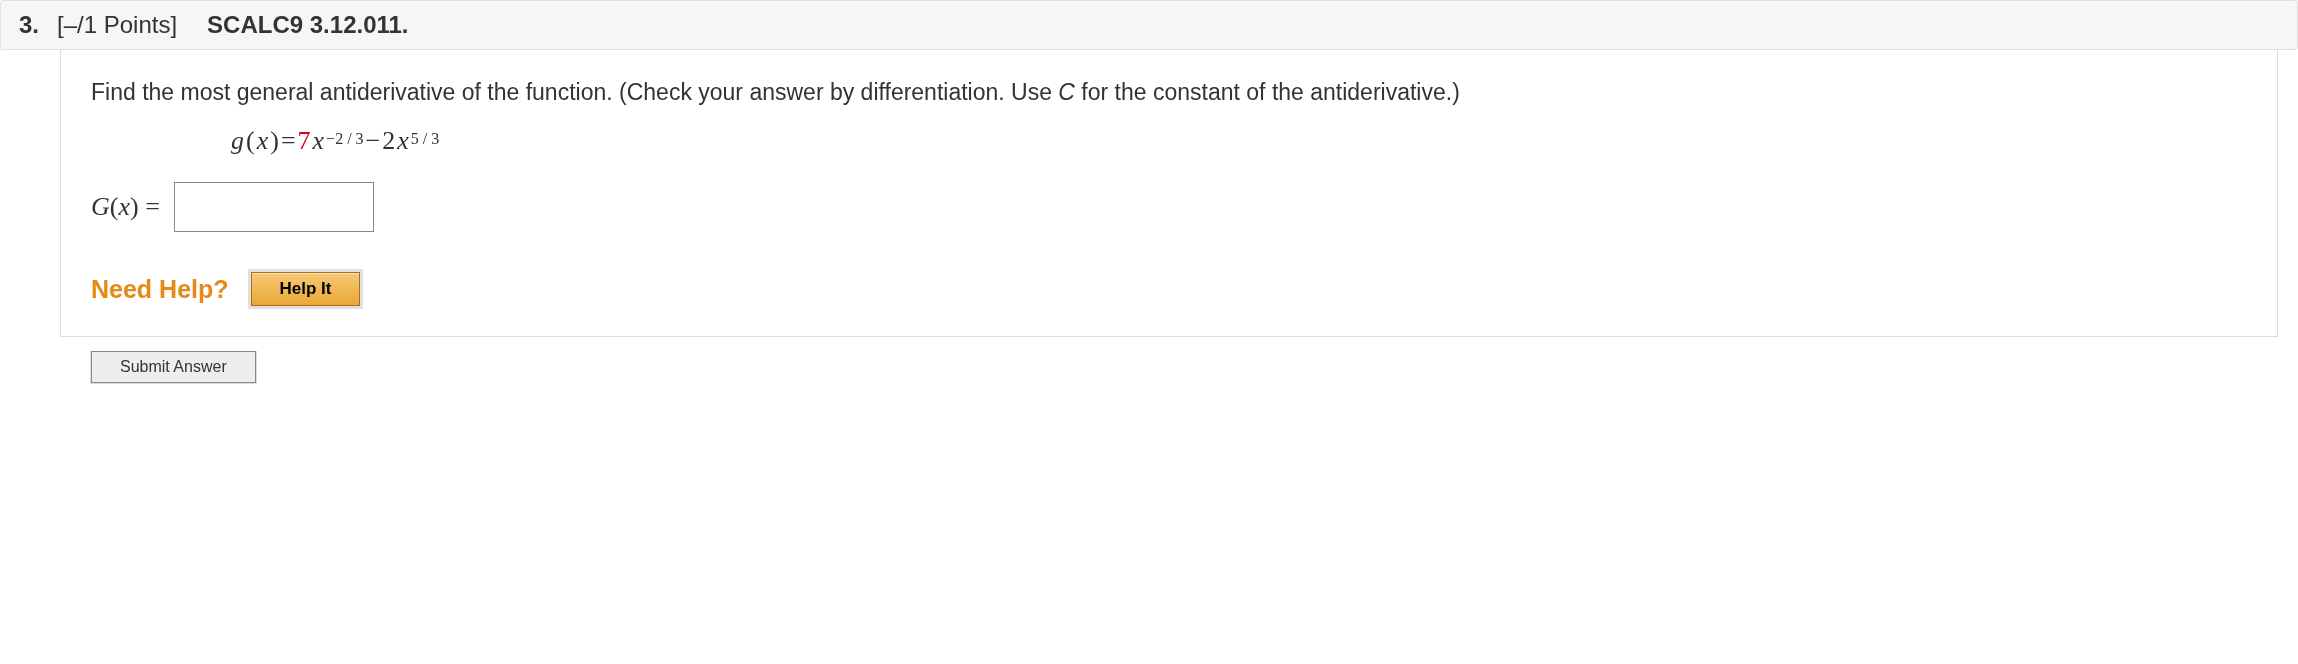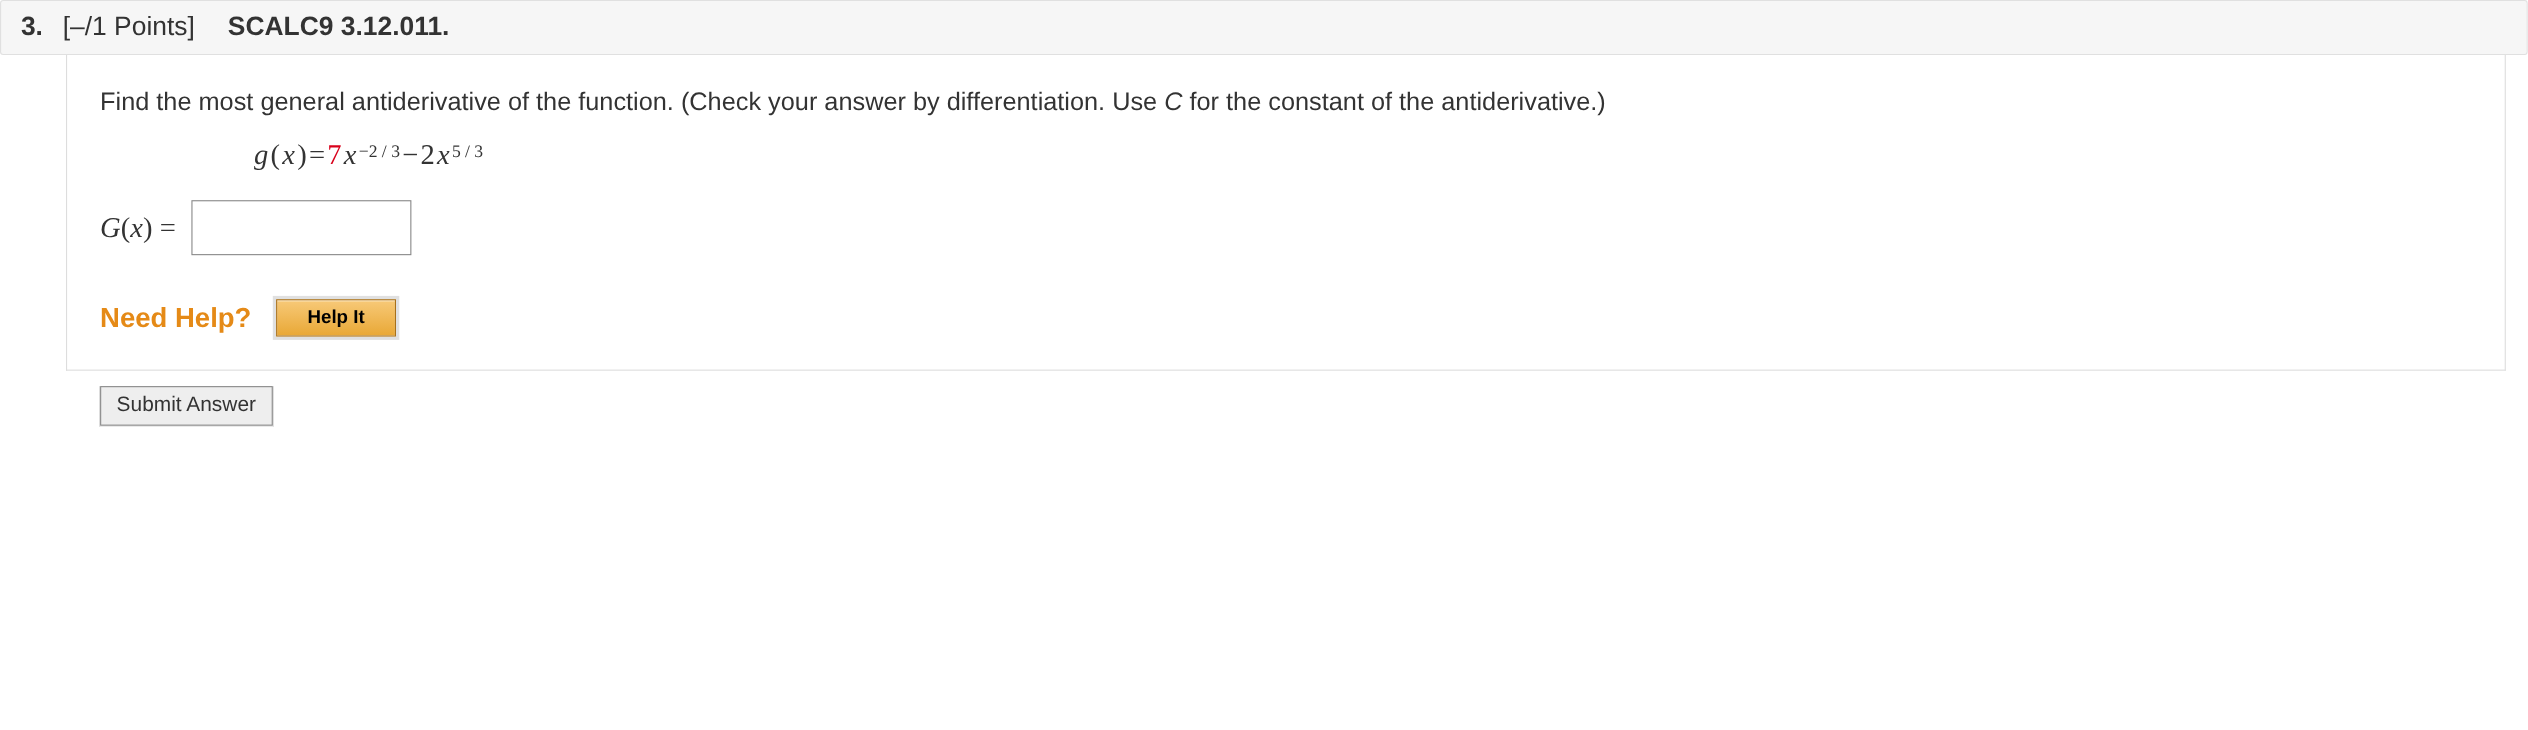--- a/index.html
+++ b/index.html
@@ -93,22 +93,22 @@
     cursor: pointer;
     color: #000;
   }
   .submit-bar {
     margin-left: 60px;
     padding: 14px 30px 0 30px;
   }
   .submit-btn {
     background: #eee;
     border: 1px solid #888;
-    padding: 6px 14px;
-    font-size: 19px;
+    padding: 6px 28px;
+    font-size: 16px;
     cursor: pointer;
     color: #333;
   }
   .tab-outline {
     border: 1px solid #ddd;
     border-top: none;
     display: inline-block;
     padding: 0;
   }
 </style>

